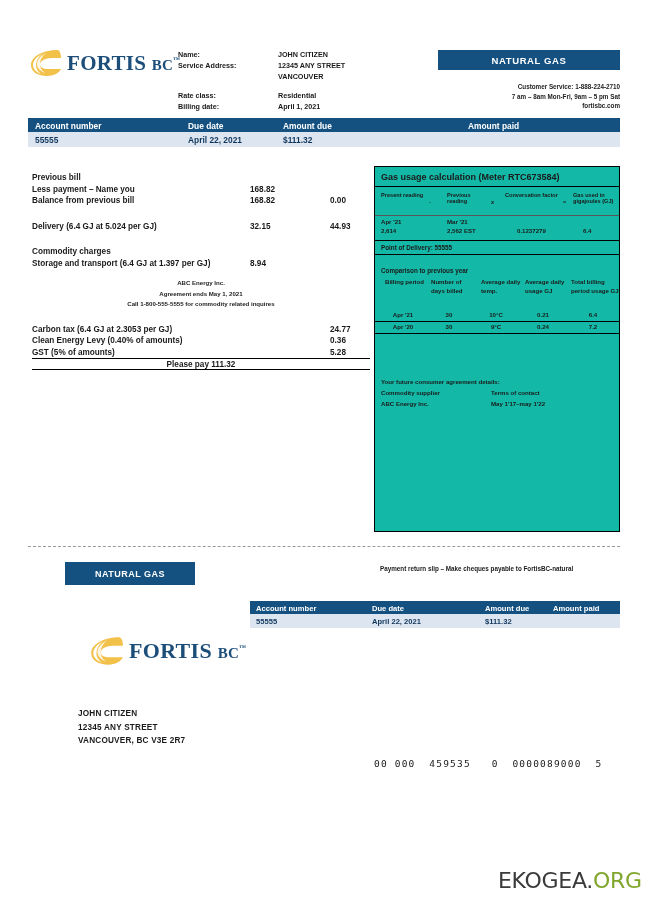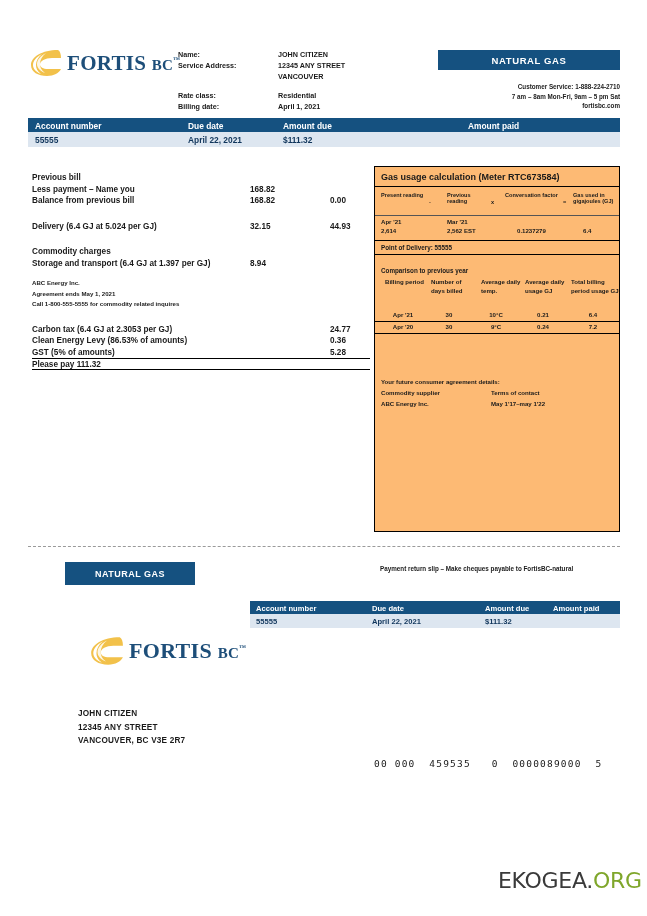--- a/index.html
+++ b/index.html
@@ -55,34 +55,34 @@
     position: absolute; left: 28px; top: 132px; width: 592px; height: 15px;
     background: #dde6f0; color: #133d66;
   }
   .acct-head span, .acct-body span {
     position: absolute; font-size: 8.4px; font-weight: bold; top: 2.5px;
   }
   .acct-body span { color: #11365c; top: 3px; }
   .c1 { left: 7px; } .c2 { left: 160px; } .c3 { left: 255px; } .c4 { left: 440px; }
 
   
-  .charges { position: absolute; left: 32px; top: 172px; width: 338px; font-size: 8.2px; font-weight: bold; }
+  .charges { position: absolute; left: 32px; top: 172px; width: 338px; font-size: 8.2px; font-weight: bold; text-align: center; }
   .row { position: relative; height: 11.5px; line-height: 11.5px; }
   .row .lbl { position: absolute; left: 0; }
   .row .a1 { position: absolute; left: 218px; }
   .row .a2 { position: absolute; left: 298px; }
   .gap { height: 14px; }
   .gap-sm { height: 9px; }
   .fine { font-size: 6.1px; font-weight: bold; line-height: 10.5px; color: #222; }
   .pay-row { position: relative; height: 12px; line-height: 12px; border-top: 1.3px solid #000; border-bottom: 1.3px solid #000; }
 
   
   .gbox {
     position: absolute; left: 374px; top: 166px; width: 246px; height: 366px;
-    border: 1.2px solid #000; background: #fdba74;
+    border: 1.2px solid #000; background: #14b8a6;
   }
   .gbox-title { font-size: 9px; font-weight: bold; padding: 5px 6px 4px 6px; }
   .gline { border-top: 1.1px solid #000; }
   .gline-thin { border-top: 0.8px solid #555; }
   .ghead { position: relative; height: 28px; font-size: 5.6px; font-weight: bold; }
   .ghead span { position: absolute; }
   .gh1 { left: 6px; top: 5px; width: 44px; }
   .gop1 { left: 54px; top: 12px; }
   .gh2 { left: 72px; top: 5px; width: 44px; }
   .gop2 { left: 116px; top: 12px; }
@@ -258,21 +258,21 @@
       <div>Call 1-800-555-5555 for commodity related inquires</div>
     </div>
 
     <div class="gap"></div>
 
     <div class="row">
       <span class="lbl">Carbon tax (6.4 GJ at 2.3053 per GJ)</span>
       <span class="a2">24.77</span>
     </div>
     <div class="row">
-      <span class="lbl">Clean Energy Levy (86.53% of amounts)</span>
+      <span class="lbl">Clean Energy Levy (0.40% of amounts)</span>
       <span class="a2">0.36</span>
     </div>
     <div class="row">
       <span class="lbl">GST (5% of amounts)</span>
       <span class="a2">5.28</span>
     </div>
     <div class="pay-row">
       <span class="lbl">Please pay</span>
       <span class="a2">111.32</span>
     </div>

